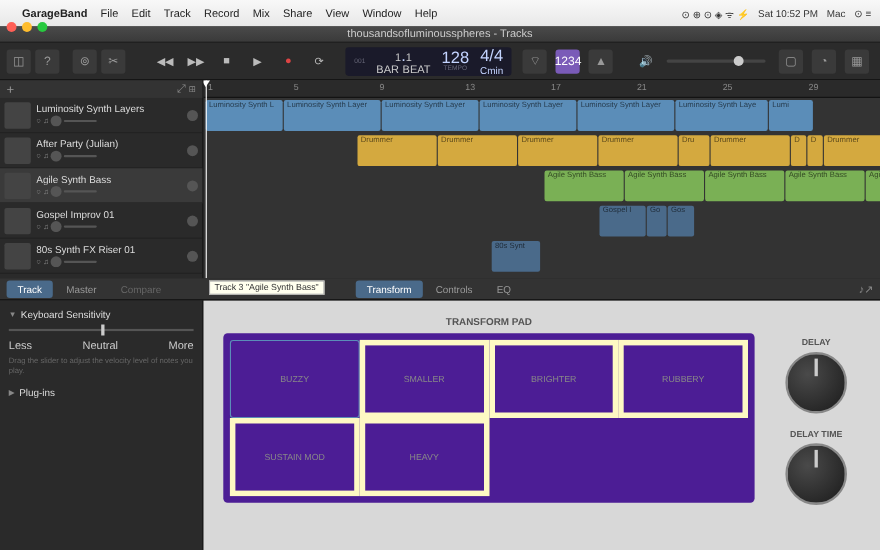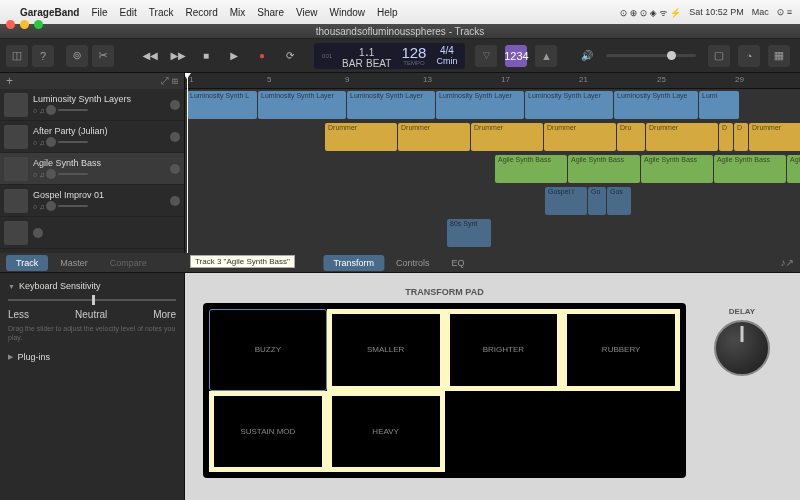--- a/index.html
+++ b/index.html
@@ -57,21 +57,21 @@
 .ed-sec-title::before{content:"▼";font-size:7px;color:#888}
 .sens-slider{width:100%;height:2px;background:#555;position:relative;margin:8px 0}
 .sens-slider::after{content:"";position:absolute;left:50%;top:-4px;width:3px;height:10px;background:#ccc}
 .sens-labels{display:flex;justify-content:space-between;font-size:8px;color:#888}
 .sens-desc{font-size:7px;color:#666;margin-top:4px;line-height:1.3}
 .plugins::before{content:"▶";font-size:7px;color:#888}
 .tooltip{position:absolute;background:#ffe;color:#333;font-size:8px;padding:1px 4px;border:1px solid #aaa;left:190px;top:255px;z-index:10}
 .ed-right{flex:1;background:#d8d8d8;padding:14px 18px;display:flex;gap:16px}
 .pad-area{flex:1}
 .pad-title{text-align:center;font-size:9px;color:#555;font-weight:600;margin-bottom:6px}
-.pad-grid{display:grid;grid-template-columns:repeat(4,1fr);grid-template-rows:repeat(2,1fr);gap:0;background:#000000;border-radius:4px;height:175px;padding:6px}
+.pad-grid{display:grid;grid-template-columns:repeat(4,1fr);grid-template-rows:repeat(2,1fr);gap:0;background:#4c1d95;border-radius:4px;height:154px;padding:6px}
 .pad{display:flex;align-items:center;justify-content:center;font-size:8px;color:#888;border:5px solid #fef9c3}
 .pad.sel{border:1px solid #5b8db8;border-radius:3px}
 .knob-area{width:80px;display:flex;flex-direction:column;gap:14px;padding-top:20px}
 .big-knob{text-align:center}
 .big-knob-label{font-size:8px;color:#555;font-weight:600;margin-bottom:4px}
 .big-knob-dial{width:56px;height:56px;border-radius:50%;background:radial-gradient(circle at 35% 35%,#4a4a4a,#1a1a1a);margin:0 auto;border:2px solid #888;position:relative}
 .big-knob-dial::after{content:"";position:absolute;width:3px;height:16px;background:#ccc;left:50%;top:4px;transform:translateX(-50%)}
 </style>
 </head>
 <body>
@@ -124,21 +124,21 @@
         </div>
    <div class="lcd-seg">
           <div class="lcd-big"><span>1</span>.<span>1</span></div>
           <div class="lcd-sm"><span>BAR</span>&nbsp;&nbsp;<span>BEAT</span></div>
         </div>
    <div class="lcd-seg">
           <div class="lcd-big">128</div>
           <div class="lcd-sm">TEMPO</div>
         </div>
    <div class="lcd-seg">
-          <div style="color:#c4d4ff;font-size:10px">4/4</div>
+          <div style="color:#c4d4ff;font-size:15px">4/4</div>
           <div style="color:#c4d4ff;font-size:9px">Cmin</div>
         </div>
   </div>
   <div class="tbtn" style="margin-left:6px">⌔</div>
   <div class="tbtn" style="background:#7a5bb8;color:#fff">1234</div>
   <div class="tbtn">▲</div>
  </div>
  <div class="right-tools">
   <span style="color:#888">🔊</span>
   <div class="vol-slider"></div>
@@ -202,20 +202,29 @@
               <span>○</span>
               <span>♫</span>
               <div class="knob-sm"></div>
               <div class="slider-sm"></div>
             </div>
           </div>
           <div class="knob-sm"></div>
         </div>
         <div class="track">
           <div class="track-icon"></div>
+          <div class="track-info">
+            <div class="track-name">80s Synth FX Riser 01</div>
+            <div class="track-ctrls">
+              <span>○</span>
+              <span>♫</span>
+              <div class="knob-sm"></div>
+              <div class="slider-sm"></div>
+            </div>
+          </div>
           <div class="knob-sm"></div>
         </div>
       </div>
  </div>
  <div class="arrange">
   <div class="ruler" id="ruler">
         <span style="left: 4px;">1</span>
         <span style="left: 82px;">5</span>
         <span style="left: 160px;">9</span>
         <span style="left: 238px;">13</span>
@@ -295,16 +304,20 @@
             <div class="pad">RUBBERY</div>
             <div class="pad">SUSTAIN MOD</div>
             <div class="pad">HEAVY</div>
           </div>
    </div>
    <div class="knob-area" id="knobs">
           <div class="big-knob">
             <div class="big-knob-label">DELAY</div>
             <div class="big-knob-dial"></div>
           </div>
+          <div class="big-knob">
+            <div class="big-knob-label">DELAY TIME</div>
+            <div class="big-knob-dial"></div>
+          </div>
         </div>
   </div>
  </div>
 </div>
 
 </body></html>

